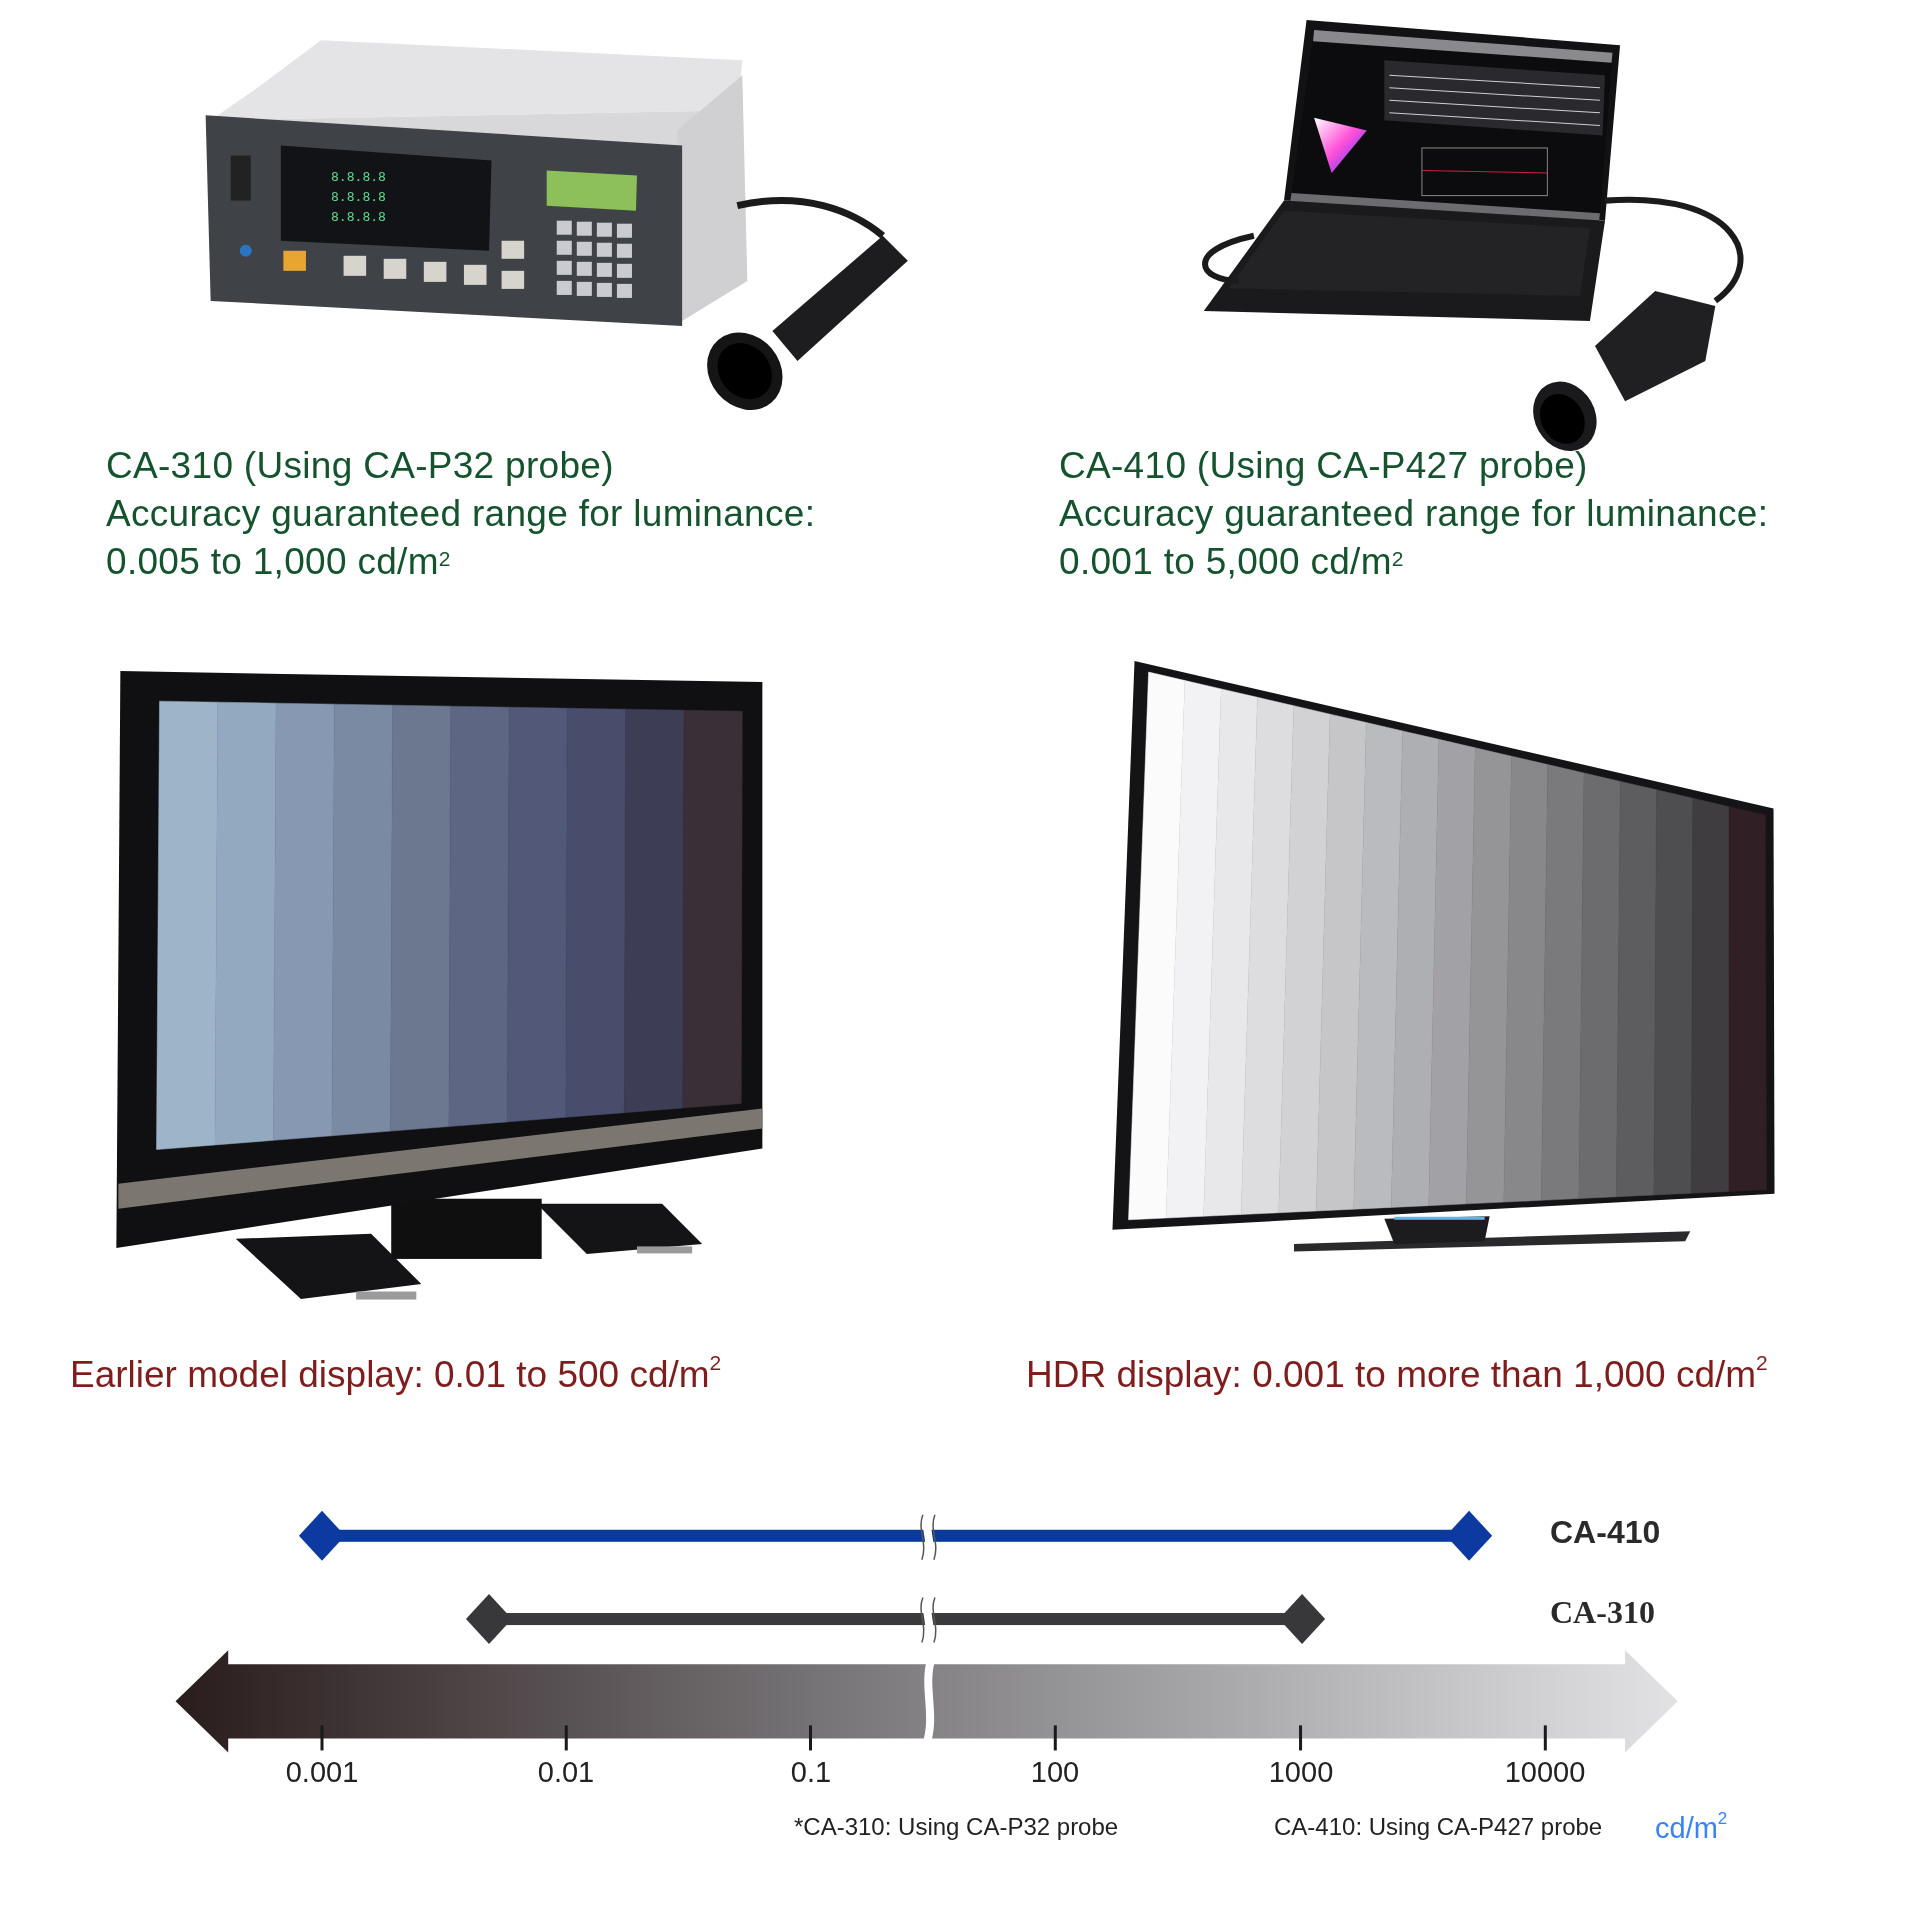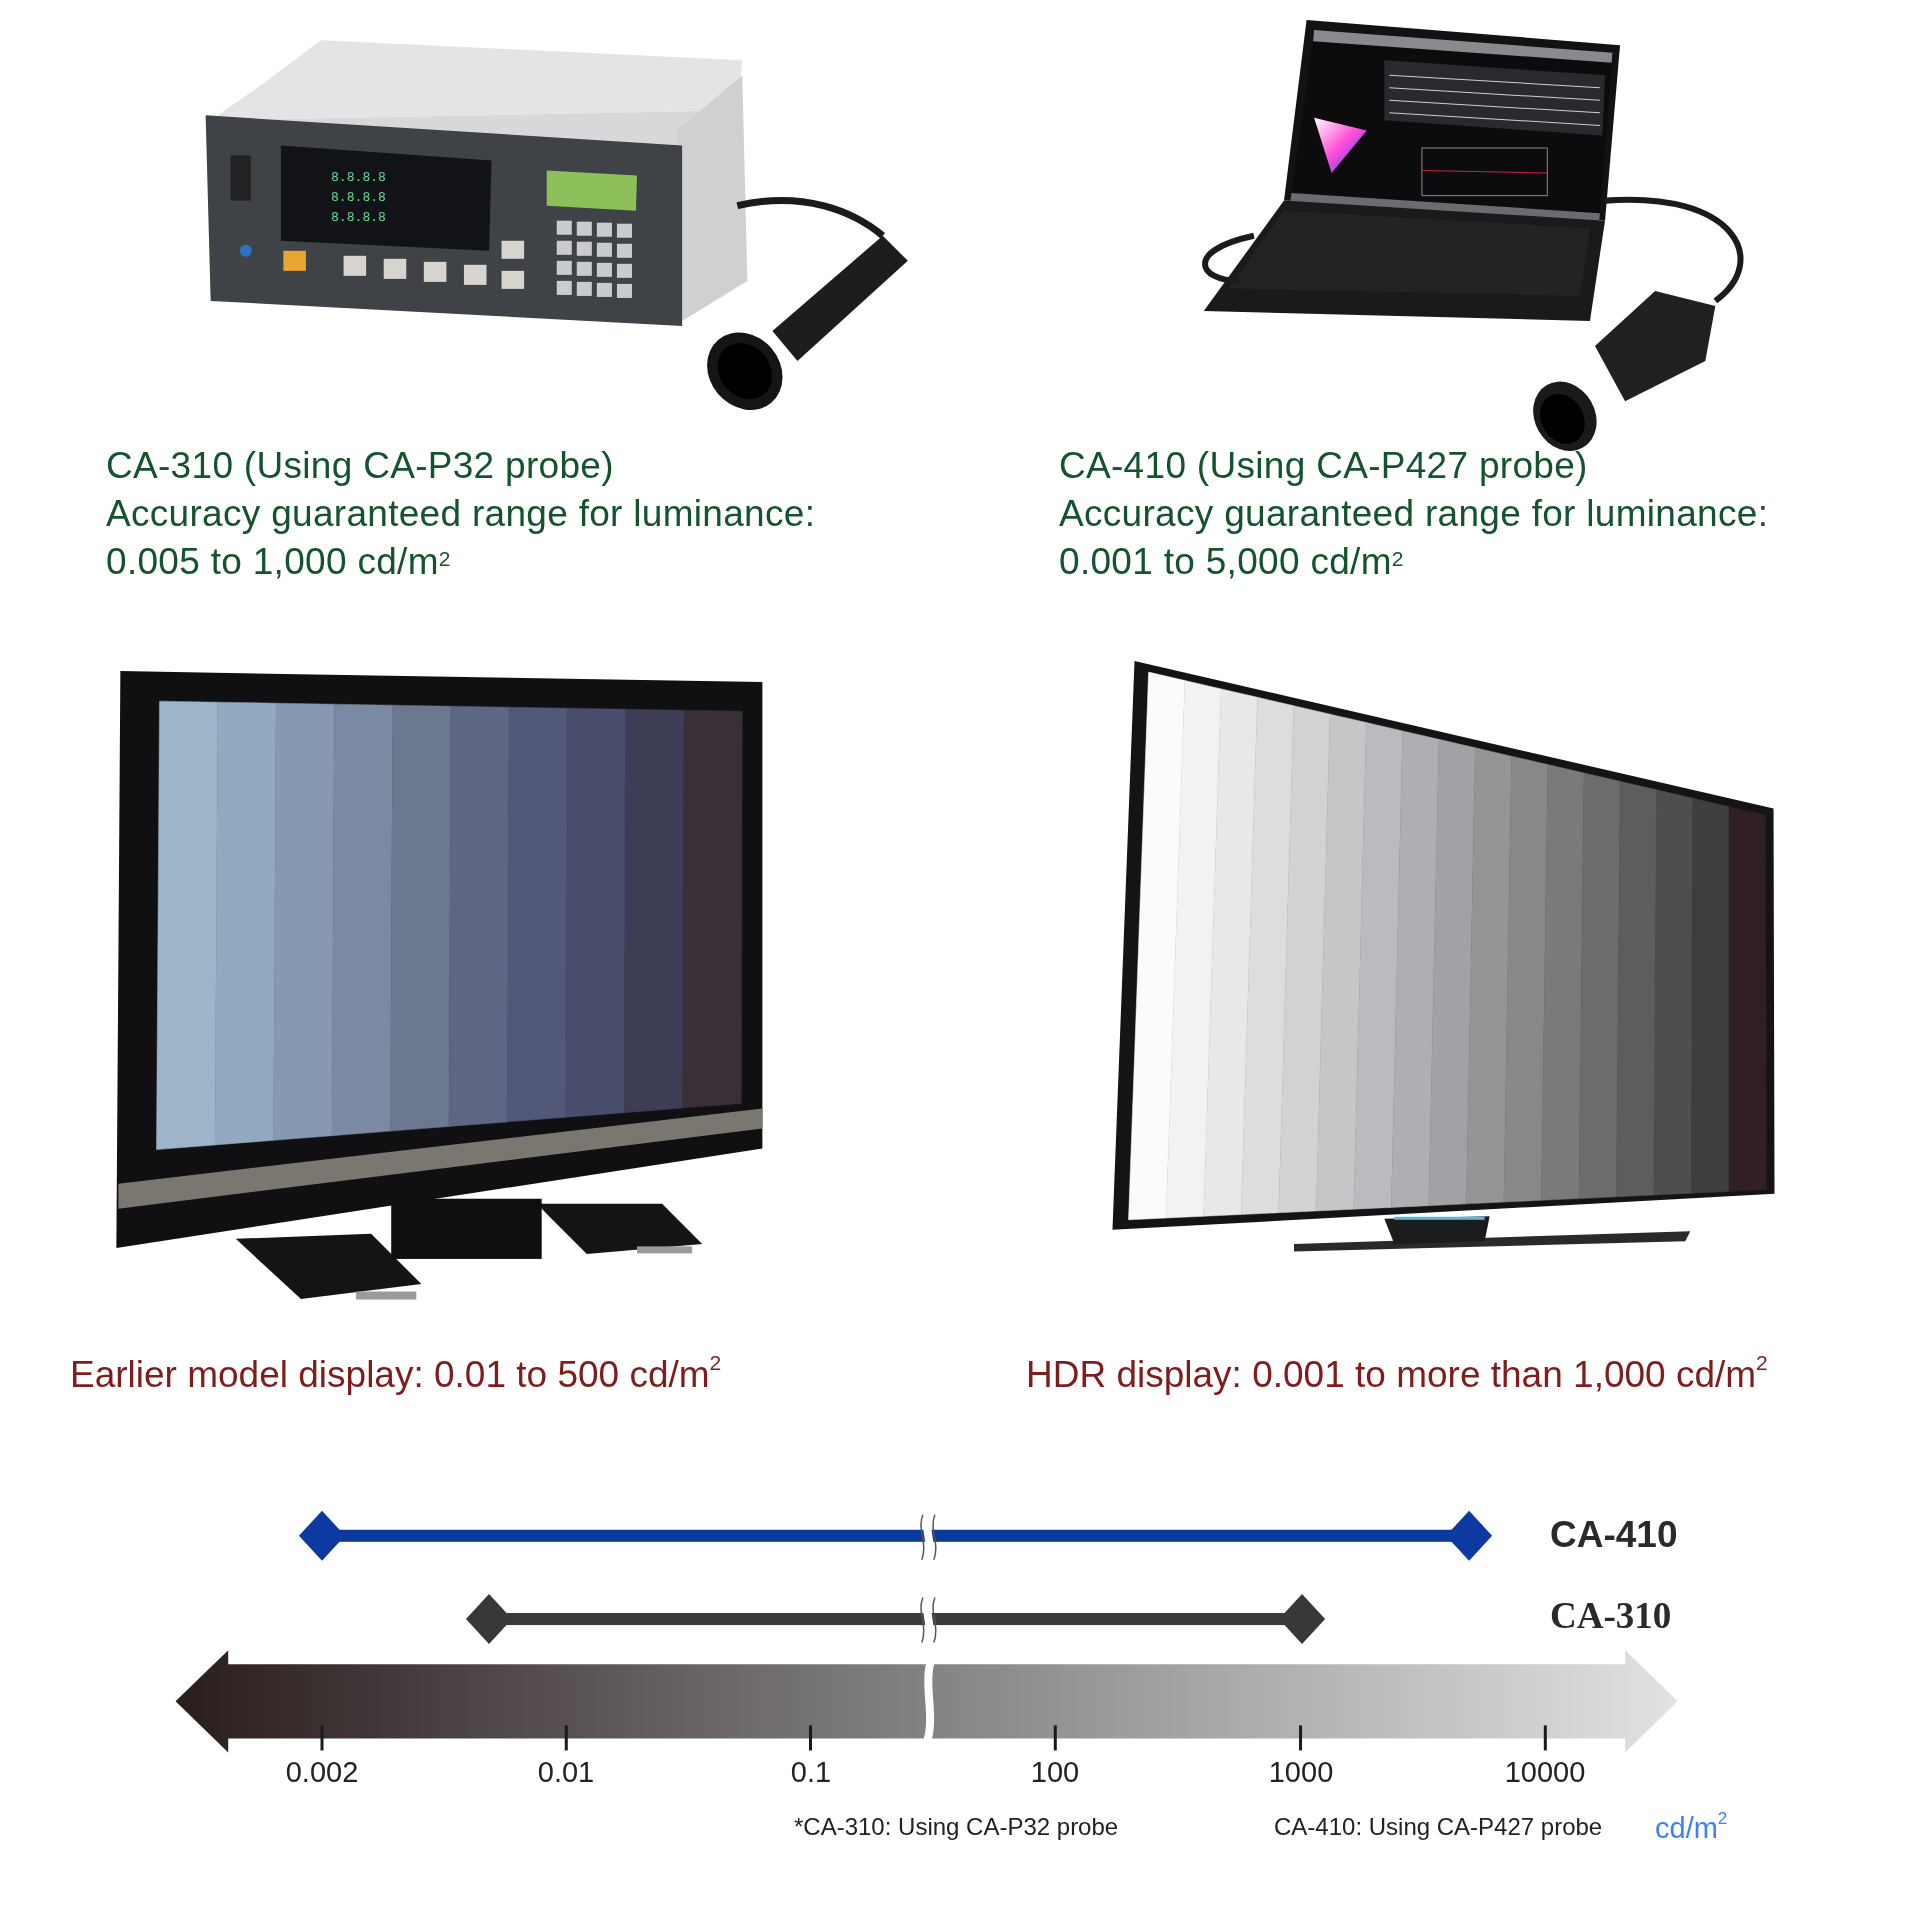--- a/index.html
+++ b/index.html
@@ -2,21 +2,21 @@
 <html style="font-size:8px"><head>
 <meta charset="utf-8">
 <style>
   html, body { margin:0; padding:0; background:#ffffff; }
   body { width:1926px; height:1926px; position:relative; overflow:hidden;
          font-family:"Liberation Sans", "DejaVu Sans", sans-serif; color:#2a2a2a; }
   .abs { position:absolute; }
   .caption { font-size:37px; line-height:48px; color:#14532d; letter-spacing:0.3px; white-space:nowrap; }
   .caption sup, .sup { font-size:21px; vertical-align:top; position:relative; top:-3px; }
   .display-cap { font-size:37px; color:#7f1d1d; white-space:nowrap; }
-  .series-label { font-size:37px; font-weight:bold; color:#2a2a2a; white-space:nowrap; }
+  .series-label { font-size:32px; font-weight:bold; color:#2a2a2a; white-space:nowrap; }
   .tick-label { font-size:29px; color:#222; white-space:nowrap; transform:translateX(-50%); }
   .footnote { font-size:24px; color:#222; white-space:nowrap; }
   svg { position:absolute; left:0; top:0; }
 </style>
 </head>
 <body>
 
 <svg width="1926" height="1926" viewBox="0 0 3840 3840" style="pointer-events:none">
 
   <polygon points="520,170 640,80 1480,120 1470,220 420,240" fill="#e4e4e6"></polygon>
@@ -229,21 +229,21 @@
     <line x1="1616" y1="3440" x2="1616" y2="3490"></line>
     <line x1="2104" y1="3440" x2="2104" y2="3490"></line>
     <line x1="2593" y1="3440" x2="2593" y2="3490"></line>
     <line x1="3081" y1="3440" x2="3081" y2="3490"></line>
   </g>
 </svg>
 
 <div class="abs series-label" style="left:1550px; top:1514px;">CA-410</div>
 <div class="abs series-label" style="left:1550px; top:1594px;font-family:Liberation Serif, serif;">CA-310</div>
 
-<div class="abs tick-label" style="left:322px; top:1756px;">0.002</div>
+<div class="abs tick-label" style="left:322px; top:1756px;">0.001</div>
 <div class="abs tick-label" style="left:566px; top:1756px;">0.01</div>
 <div class="abs tick-label" style="left:811px; top:1756px;text-align:center;">0.1</div>
 <div class="abs tick-label" style="left:1055px; top:1756px;">100</div>
 <div class="abs tick-label" style="left:1301px; top:1756px;">1000</div>
 <div class="abs tick-label" style="left:1545px; top:1756px;">10000</div>
 <div class="abs" style="left:1655px; top:1812px; font-size:29px; color:#3b82f6; white-space:nowrap;">
   <span>cd/m</span><span class="sup" style="font-size:17px">2</span>
 </div>
 
 <div class="abs footnote" style="left:794px; top:1813px;">*CA-310: Using CA-P32 probe</div>

